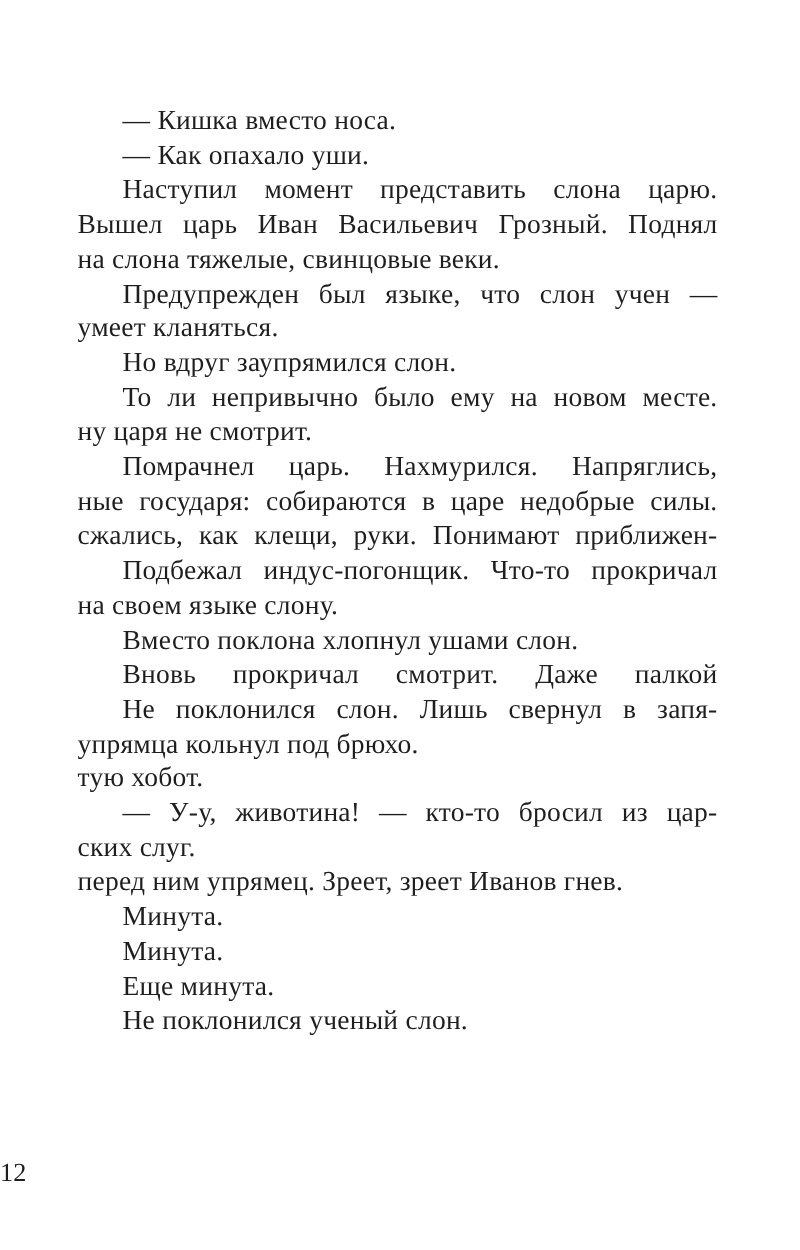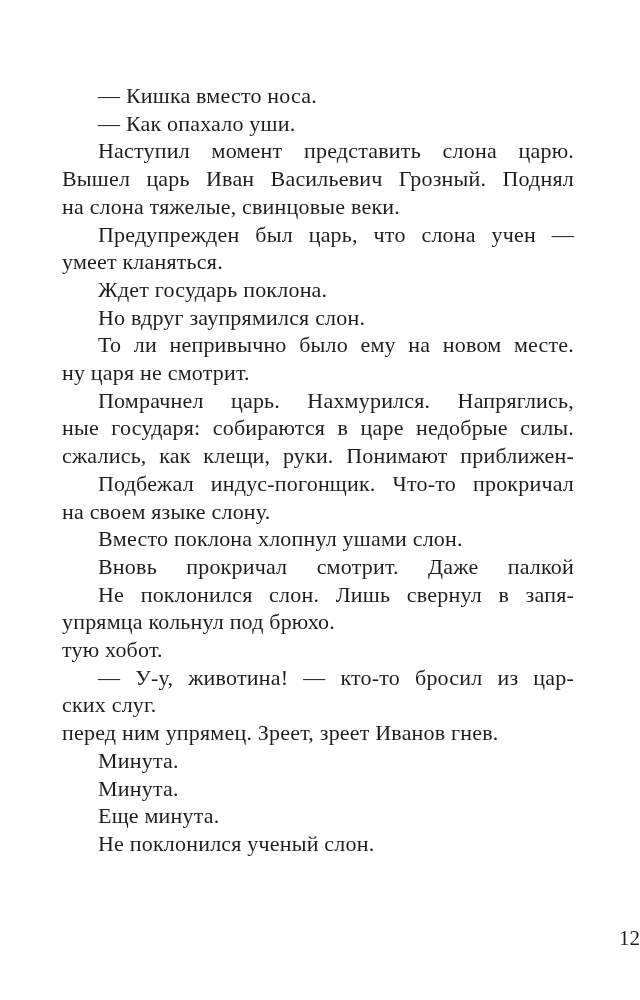--- a/index.html
+++ b/index.html
@@ -39,38 +39,37 @@
   }
   .line.stretch {
     text-align: justify;
     text-align-last: justify;
   }
   .page-number {
     position: absolute;
     top: 926px;
     left: 0;
     width: 640px;
-    text-align: right;
+    text-align: left;
     font-size: 21px;
     line-height: 24px;
   }
 </style>
 </head>
 <body>
 
 <div class="book-page">
   <div class="text-block">
       <div class="line indent">— Кишка вместо носа.</div>
       <div class="line indent">— Как опахало уши.</div>
       <div class="line indent stretch">Наступил момент представить слона царю.</div>
       <div class="line stretch">Вышел царь Иван Васильевич Грозный. Поднял</div>
       <div class="line">на слона тяжелые, свинцовые веки.</div>
-      <div class="line indent stretch">Предупрежден был царь, что слона учен —</div>
+      <div class="line indent stretch">Предупрежден был языке, что слон учен —</div>
       <div class="line">умеет кланяться.</div>
-      <div class="line indent">Ждет государь поклона.</div>
       <div class="line indent">Но вдруг заупрямился слон.</div>
       <div class="line indent stretch">То ли непривычно было ему на новом месте.</div>
       <div class="line">ну царя не смотрит.</div>
       <div class="line indent stretch">Помрачнел царь. Нахмурился. Напряглись,</div>
       <div class="line stretch">ные государя: собираются в царе недобрые силы.</div>
       <div class="line stretch">сжались, как клещи, руки. Понимают приближен-</div>
       <div class="line indent stretch">Подбежал индус-погонщик. Что-то прокричал</div>
       <div class="line">на своем языке слону.</div>
       <div class="line indent">Вместо поклона хлопнул ушами слон.</div>
       <div class="line indent stretch">Вновь прокричал смотрит. Даже палкой</div>

